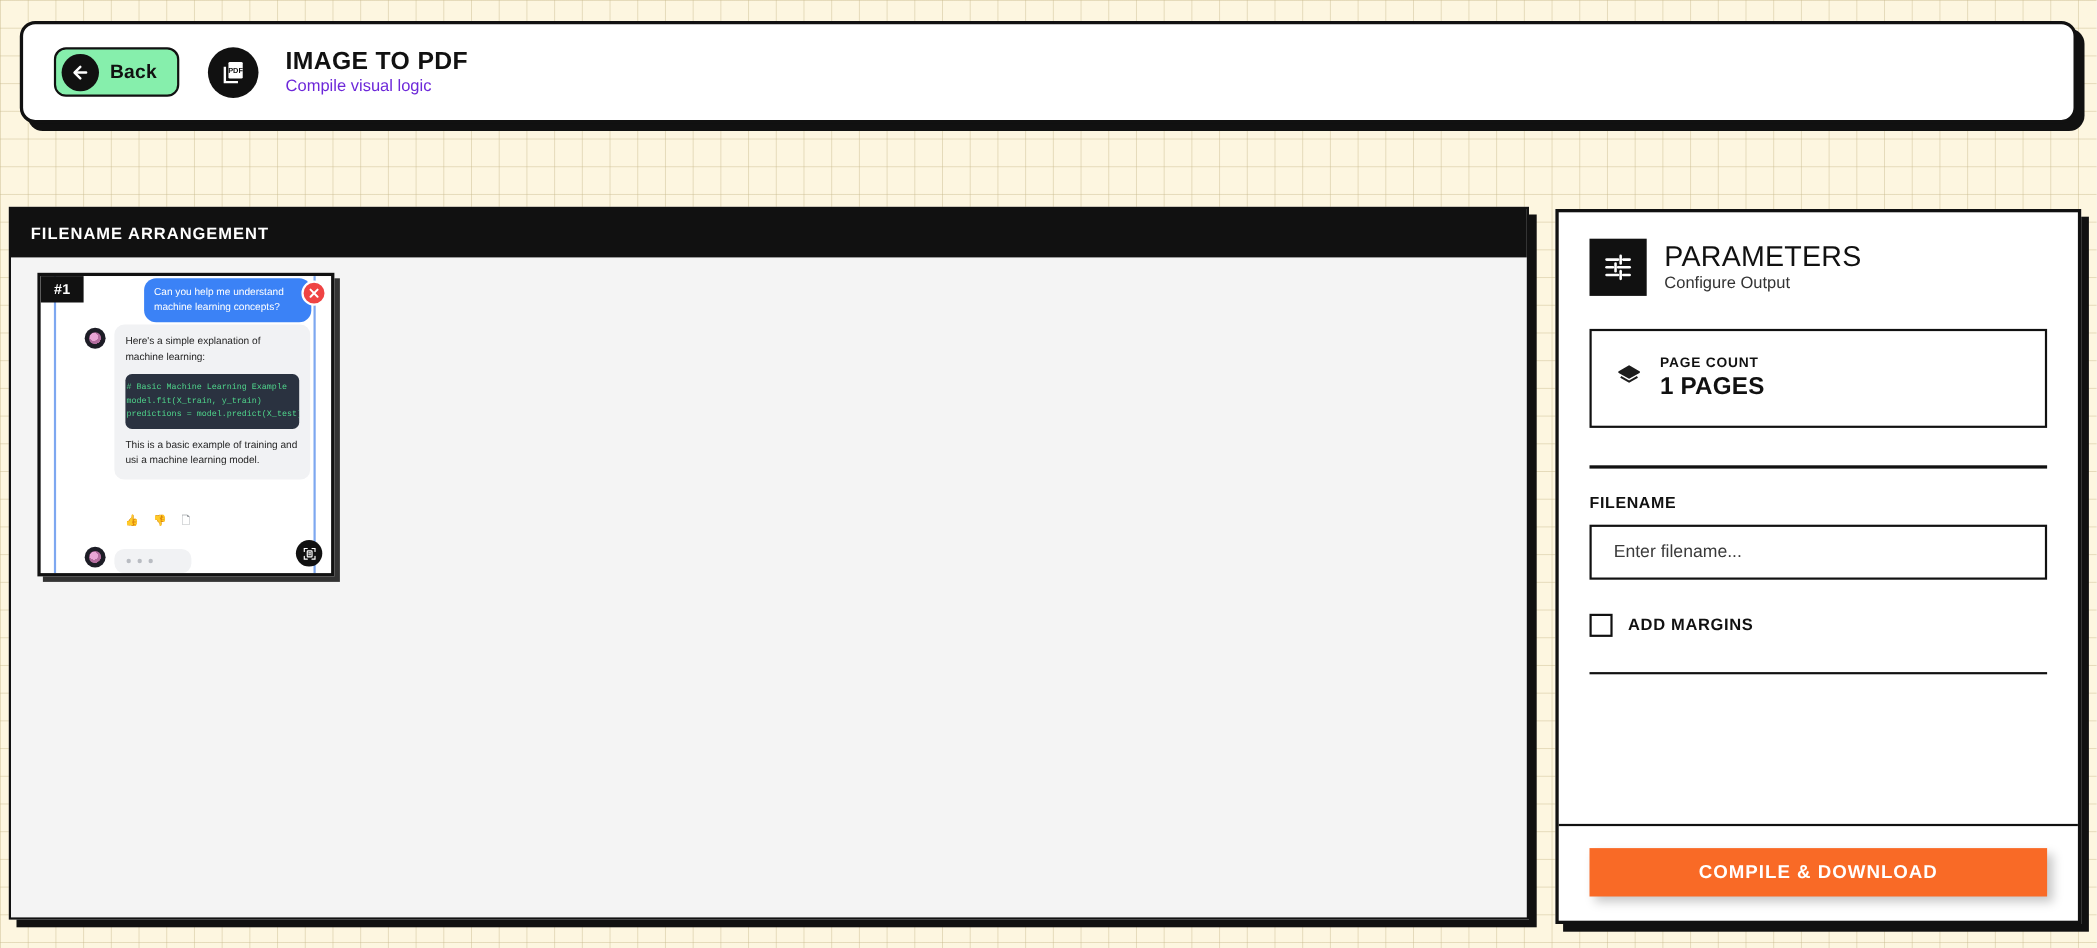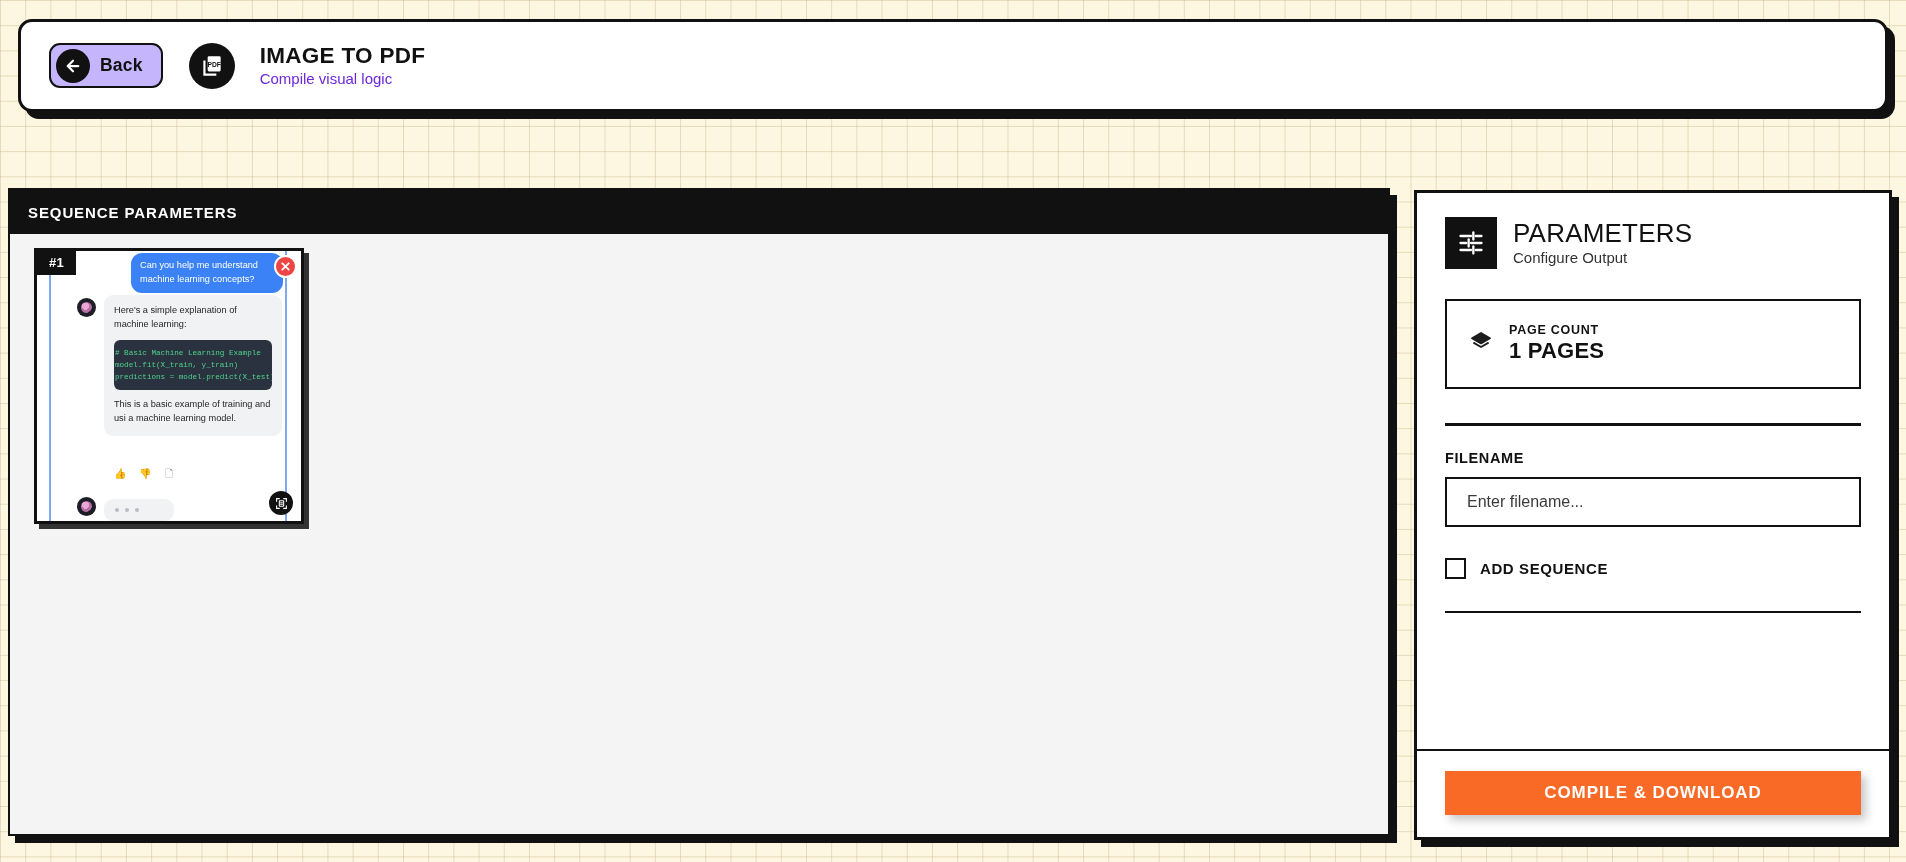--- a/index.html
+++ b/index.html
@@ -34,21 +34,21 @@
     display: flex;
     align-items: center;
     padding-left: 28px;
     gap: 20px;
   }
 
   .back-btn {
     display: flex;
     align-items: center;
     gap: 10px;
-    background: #c4b5fd;
+    background: #86efac;
     border: 2.5px solid #111111;
     border-radius: 11px;
     height: 45px;
     padding: 0 18px 0 5px;
     cursor: pointer;
   }
   .back-circle {
     width: 34px; height: 34px;
     border-radius: 50%;
     background: #111111;
@@ -395,21 +395,21 @@
   </div>
 
   <div class="header-text">
     <div class="header-title">IMAGE TO PDF</div>
     <div class="header-sub">Compile visual logic</div>
   </div>
 </div>
 
 <div class="left-panel">
   <div class="left-panel-header">
-    <span class="left-panel-header-title">SEQUENCE PARAMETERS</span>
+    <span class="left-panel-header-title">FILENAME ARRANGEMENT</span>
   </div>
 
   <div class="left-panel-body">
 
     <div class="thumb-card">
       <div class="thumb-inner">
         <span class="rail l"></span>
         <span class="rail r"></span>
 
         <div class="chat-scene">
@@ -502,21 +502,21 @@
       </span>
     </div>
 
     <div class="rp-divider"></div>
 
     <div class="field-label">FILENAME</div>
     <input class="filename-input" type="text" placeholder="Enter filename..." style="">
 
     <div class="checkbox-row">
       <span class="checkbox-box"></span>
-      <span class="checkbox-label">ADD SEQUENCE</span>
+      <span class="checkbox-label">ADD MARGINS</span>
     </div>
 
     <div class="rp-divider"></div>
   </div>
 
   <div class="rp-footer">
     <button class="compile-btn">COMPILE &amp; DOWNLOAD</button>
   </div>
 </div>
 

